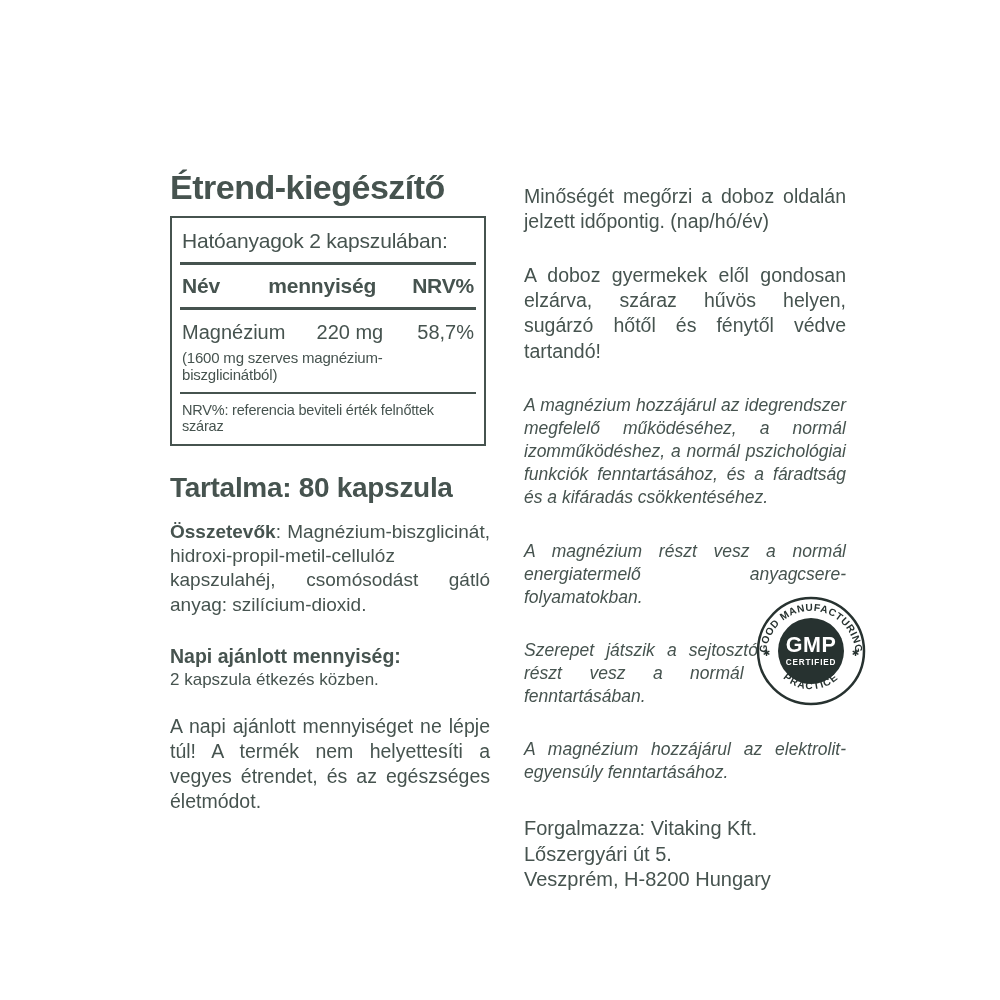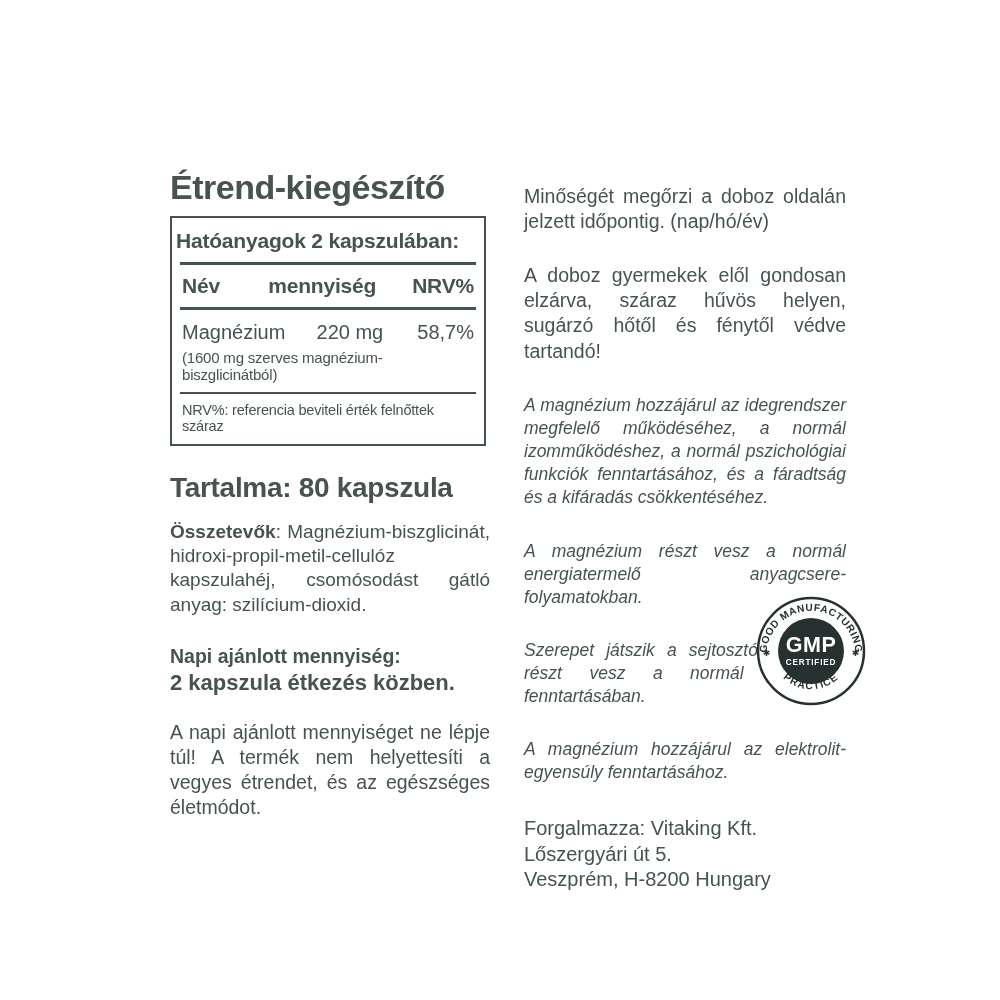--- a/index.html
+++ b/index.html
@@ -14,38 +14,38 @@
     -webkit-font-smoothing:antialiased;
   }
   .page{position:relative;width:1000px;height:924px;background:#fff;overflow:hidden;}
   .col-left{position:absolute;left:170px;top:170px;width:320px;}
   .col-right{position:absolute;left:524px;top:176px;width:322px;}
 
   .title1{font-size:34px;font-weight:bold;line-height:1.05;margin:0 0 10px 0;letter-spacing:-0.5px;}
   .title2{font-size:28.5px;font-weight:bold;line-height:1.05;margin:0 0 22px 0;letter-spacing:-0.3px;}
 
   .facts{border:2px solid var(--ink);width:316px;box-sizing:border-box;}
-  .facts-header{font-size:21px;font-weight:bold;padding:11px 10px 9px 4px;letter-spacing:-0.2px;}
+  .facts-header{font-size:21px;font-weight:normal;padding:11px 10px 9px 10px;letter-spacing:-0.2px;}
   .rule{height:3px;background:var(--ink);margin:0 8px;}
   .rule-thin{height:2px;background:var(--ink);margin:0 8px;}
   .facts-cols{display:grid;grid-template-columns:1.15fr 1.15fr 0.7fr;font-size:21px;font-weight:bold;padding:9px 10px 9px 10px;letter-spacing:-0.2px;gap:36px;}
   .facts-cols .c2{text-align:center;}
   .facts-cols .c3{text-align:right;}
   .facts-row{display:grid;grid-template-columns:1.15fr 1.15fr 0.7fr;font-size:20px;padding:11px 10px 2px 10px;}
   .facts-row .c2{text-align:center;}
   .facts-row .c3{text-align:right;}
   .facts-note{font-size:15px;padding:3px 10px 9px 10px;letter-spacing:-0.2px;}
   .facts-foot{font-size:14.5px;padding:8px 10px 10px 10px;letter-spacing:-0.2px;}
 
   .contents-title{font-size:28px;font-weight:bold;margin:26px 0 0 0;letter-spacing:-0.3px;}
 
   .para{font-size:19px;line-height:1.28;text-align:justify;margin:16px 0 0 0;}
   .para b{font-weight:bold;}
   .heading-inline{font-size:19.5px;font-weight:bold;margin:28px 0 0 0;}
-  .plain-line{font-size:22px;margin:2px 0 0 0;font-weight:bold;}
+  .plain-line{font-size:17px;margin:2px 0 0 0;}
 
   .rpara{font-size:19.5px;line-height:1.3;text-align:justify;margin:8px 0 0 0;}
   .rpara + .rpara{margin-top:28px;}
   .claim{font-size:17.5px;font-style:italic;line-height:1.32;text-align:justify;margin-top:30px;}
 
   .distributor{margin-top:32px;font-size:20px;line-height:1.28;white-space:nowrap;}
   .notification{margin-top:30px;font-size:17.5px;font-style:italic;}
 
   .gmp-badge{position:absolute;left:756px;top:596px;width:110px;height:110px;}
   .gmp-badge svg{display:block;}

